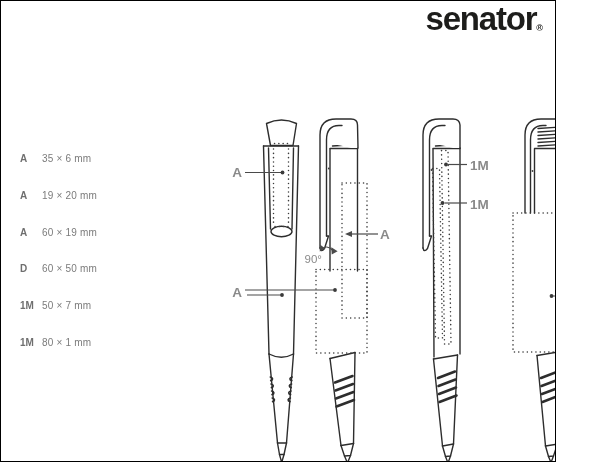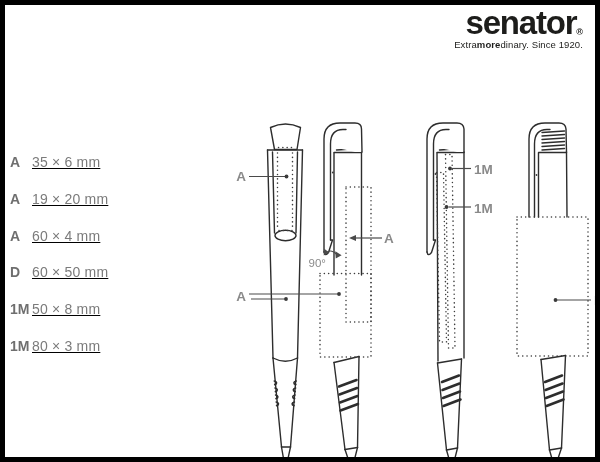--- a/index.html
+++ b/index.html
@@ -1,28 +1,28 @@
 <!DOCTYPE html>
 <html><head>
 <meta charset="utf-8">
 <style>
   html,body{margin:0;padding:0;background:#fff;}
   .stage{
-    position:relative;width:600px;height:462px;background:#fff;overflow:hidden;
-    font-family:"Liberation Sans",sans-serif;border:5px solid #000000;box-sizing:border-box;
+    position:relative;width:556px;height:462px;background:#fff;overflow:hidden;
+    font-family:"Liberation Sans",sans-serif;border:1px solid #000000;box-sizing:border-box;
   }
   
   .logo{position:absolute;top:1px;right:12px;text-align:right;color:#1d1d1b;}
   .brand{font-weight:700;font-size:33px;line-height:1.0;letter-spacing:-1.2px;white-space:nowrap;}
   .reg{font-size:9px;font-weight:700;position:relative;top:1px;letter-spacing:0;}
   .tagline{font-size:9.5px;letter-spacing:0.1px;margin-top:0;white-space:nowrap;color:#1d1d1b;}
   .tagline b{font-weight:700;}
   
   .dims{position:absolute;left:5px;top:0;width:130px;height:462px;}
-  .dim-row{position:absolute;left:0;white-space:nowrap;font-size:14px;line-height:13px;text-decoration:underline;}
+  .dim-row{position:absolute;left:14px;white-space:nowrap;font-size:10px;line-height:13px;}
   .dim-label{display:inline-block;width:22px;font-weight:700;color:#6f6f6f;}
   .dim-value{color:#7b7b7b;letter-spacing:0.2px;}
   
   svg{position:absolute;left:0;top:0;}
   .ln{fill:none;stroke:#2d2d2d;stroke-width:1.4;stroke-linecap:round;stroke-linejoin:round;}
   .fw{fill:#fff;stroke:#2d2d2d;stroke-width:1.4;stroke-linejoin:round;}
   .dot{fill:none;stroke:#3c3c3c;stroke-width:1.5;stroke-linecap:round;stroke-dasharray:0.1 4.2;}
   .slat{fill:none;stroke:#2d2d2d;stroke-width:2.6;stroke-linecap:round;}
   .ridge{fill:none;stroke:#2d2d2d;stroke-width:1.6;stroke-linecap:round;}
   .arrow{fill:none;stroke:#4a4a4a;stroke-width:1.2;}
@@ -31,30 +31,29 @@
   .lbl{fill:#8a8a8a;font-family:"Liberation Sans",sans-serif;font-weight:700;font-size:13.5px;}
   .deg{fill:#8a8a8a;font-family:"Liberation Sans",sans-serif;font-weight:400;font-size:11.5px;}
 </style>
 </head>
 <body>
 
 <div class="stage">
 
   <div class="logo">
     <div class="brand"><span>senator</span><span class="reg">®</span></div>
-    <div class="tagline"><span>Extra</span><b>more</b><span>dinary. Since 1920.</span></div>
   </div>
 
   <div class="dims">
     <div class="dim-row" style="top:151px"><span class="dim-label">A</span><span class="dim-value">35 × 6 mm</span></div>
     <div class="dim-row" style="top:188px"><span class="dim-label">A</span><span class="dim-value">19 × 20 mm</span></div>
-    <div class="dim-row" style="top:225px"><span class="dim-label">A</span><span class="dim-value">60 × 4 mm</span></div>
+    <div class="dim-row" style="top:225px"><span class="dim-label">A</span><span class="dim-value">60 × 19 mm</span></div>
     <div class="dim-row" style="top:261px"><span class="dim-label">D</span><span class="dim-value">60 × 50 mm</span></div>
-    <div class="dim-row" style="top:298px"><span class="dim-label">1M</span><span class="dim-value">50 × 8 mm</span></div>
-    <div class="dim-row" style="top:335px"><span class="dim-label">1M</span><span class="dim-value">80 × 3 mm</span></div>
+    <div class="dim-row" style="top:298px"><span class="dim-label">1M</span><span class="dim-value">50 × 7 mm</span></div>
+    <div class="dim-row" style="top:335px"><span class="dim-label">1M</span><span class="dim-value">80 × 1 mm</span></div>
   </div>
 
   <svg width="600" height="462" viewBox="0 0 600 462">
 
     <g>
       <path class="fw" d="M265.5,122.5 Q280.5,115.5 295.5,122.5 L292,144.5 L269.5,144.5 Z"></path>
       <path class="ln" d="M262.5,145 L297.5,145"></path>
       <path class="ln" d="M262.5,145 L268,353"></path>
       <path class="ln" d="M297.5,145 L292.5,353"></path>
       <path class="ln" d="M267.5,147 L269.5,228"></path>

